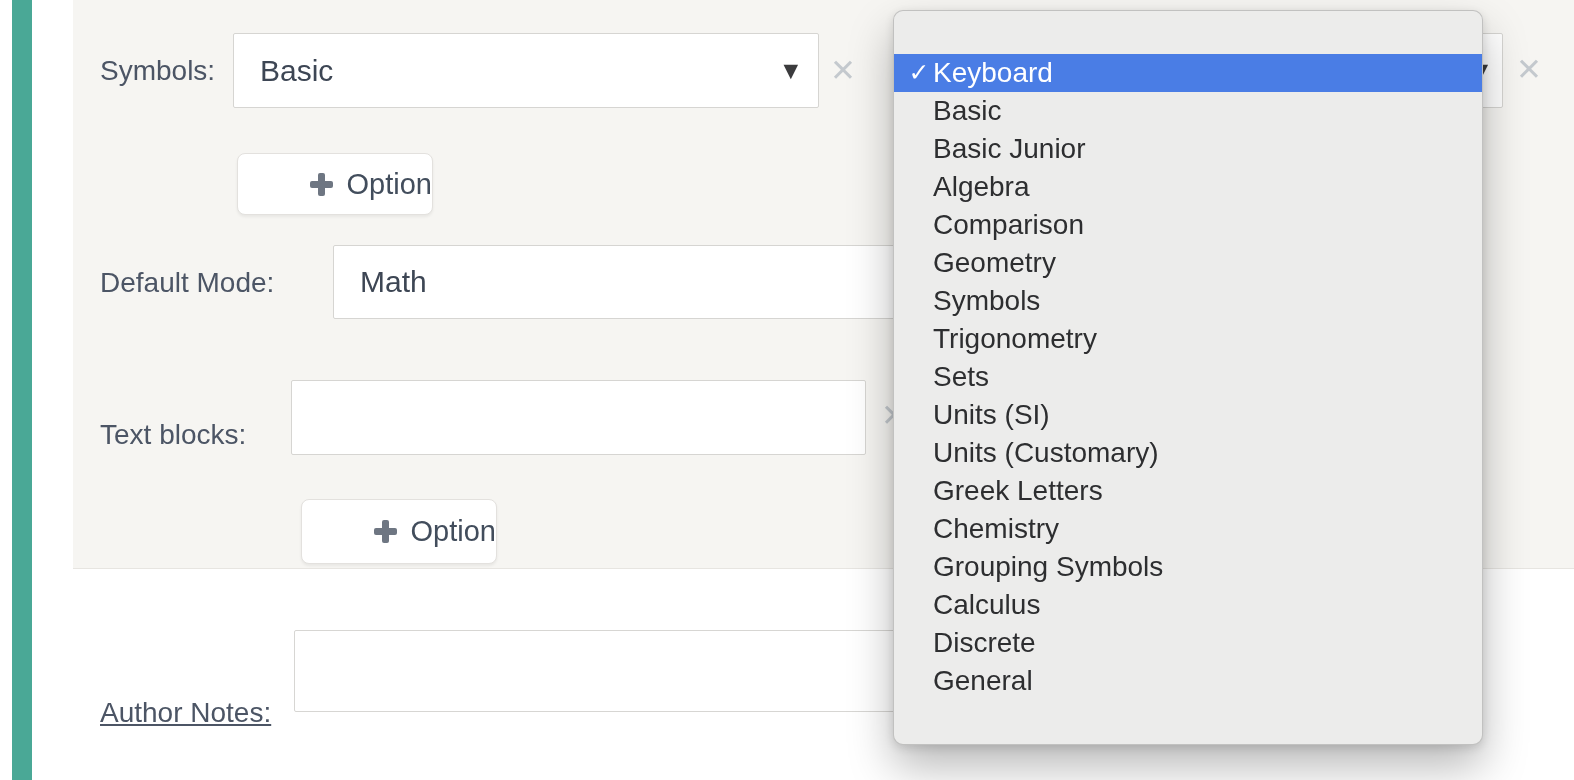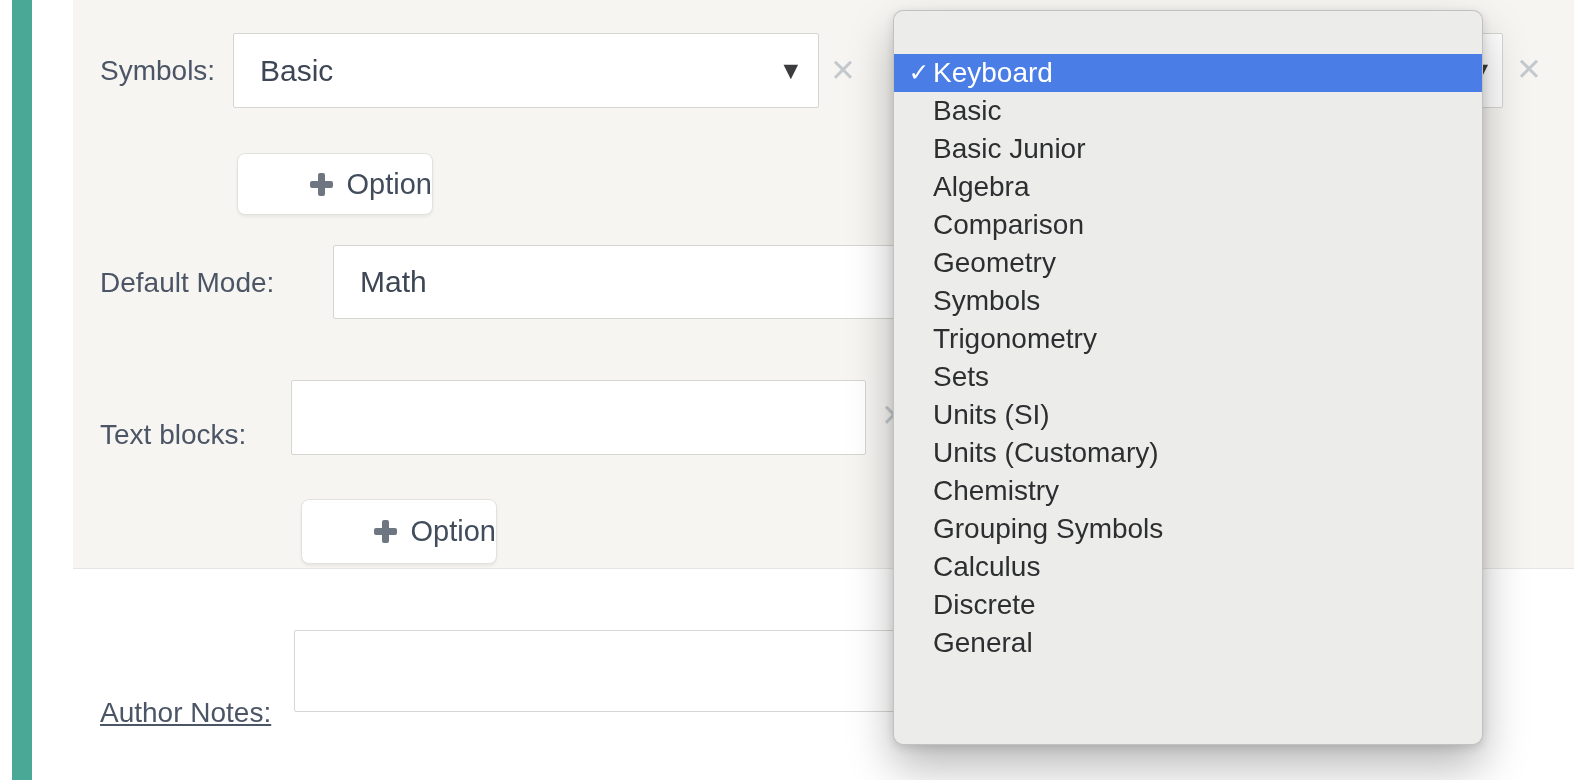--- a/index.html
+++ b/index.html
@@ -169,20 +169,24 @@
         <div class="menu-item">
     <span class="menu-check glyph"></span>
     <span>Units (SI)</span>
   </div>
         <div class="menu-item">
     <span class="menu-check glyph"></span>
     <span>Units (Customary)</span>
   </div>
         <div class="menu-item">
     <span class="menu-check glyph"></span>
+    <span>Greek Letters</span>
+  </div>
+        <div class="menu-item">
+    <span class="menu-check glyph"></span>
     <span>Chemistry</span>
   </div>
         <div class="menu-item">
     <span class="menu-check glyph"></span>
     <span>Grouping Symbols</span>
   </div>
         <div class="menu-item">
     <span class="menu-check glyph"></span>
     <span>Calculus</span>
   </div>

